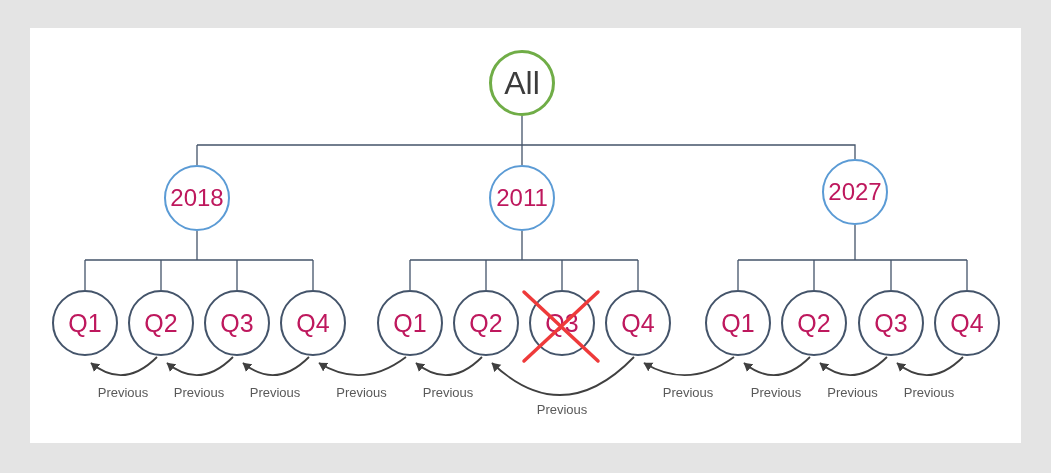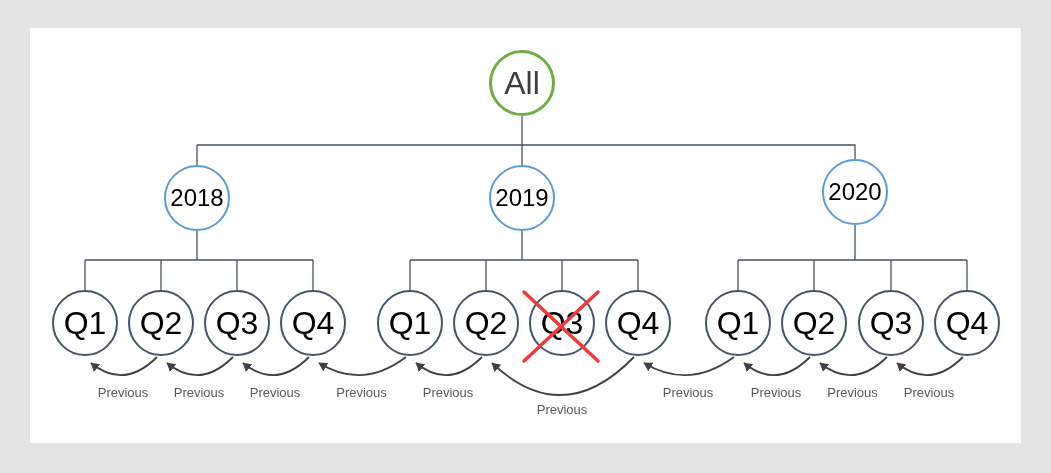--- a/index.html
+++ b/index.html
@@ -17,35 +17,35 @@
     background: var(--canvas-bg, #FFFFFF);
   }
   .node {
     position: absolute;
     width: 66px; height: 66px;
     border-radius: 50%;
     background: #FFFFFF;
     display: flex;
     align-items: center;
     justify-content: center;
-    color: #000000;
+    color: #be185d;
     z-index: 2;
   }
   .root-node {
     border: 3px solid var(--root-border, #70AD47);
     font-size: 32px;
     color: #3C3C3C;
   }
   .year-node {
     border: 2.5px solid var(--year-border, #5B9BD5);
     font-size: 24px;
   }
   .quarter-node {
     border: 2px solid var(--quarter-border, #44546A);
-    font-size: 32px;
+    font-size: 25px;
   }
   svg.overlay {
     position: absolute;
     left: 0; top: 0;
     z-index: 3;
     pointer-events: none;
   }
   .connector {
     fill: none;
     stroke: var(--connector-color, #44546A);
@@ -72,22 +72,22 @@
   }
 </style>
 </head>
 <body>
 
 <div class="canvas"></div>
 
 <div class="node root-node" style="left:489px; top:50px">All</div>
 
 <div class="node year-node" style="left:164px; top:165px">2018</div>
-<div class="node year-node" style="left:489px; top:165px">2019</div>
-<div class="node year-node" style="left:822px; top:159px">2020</div>
+<div class="node year-node" style="left:489px; top:165px">2011</div>
+<div class="node year-node" style="left:822px; top:159px">2027</div>
 
 <div class="node quarter-node" style="left:52px;  top:290px">Q1</div>
 <div class="node quarter-node" style="left:128px; top:290px">Q2</div>
 <div class="node quarter-node" style="left:204px; top:290px">Q3</div>
 <div class="node quarter-node" style="left:280px; top:290px">Q4</div>
 
 <div class="node quarter-node" style="left:377px; top:290px">Q1</div>
 <div class="node quarter-node" style="left:453px; top:290px">Q2</div>
 <div class="node quarter-node" style="left:529px; top:290px">Q3</div>
 <div class="node quarter-node" style="left:605px; top:290px">Q4</div>

